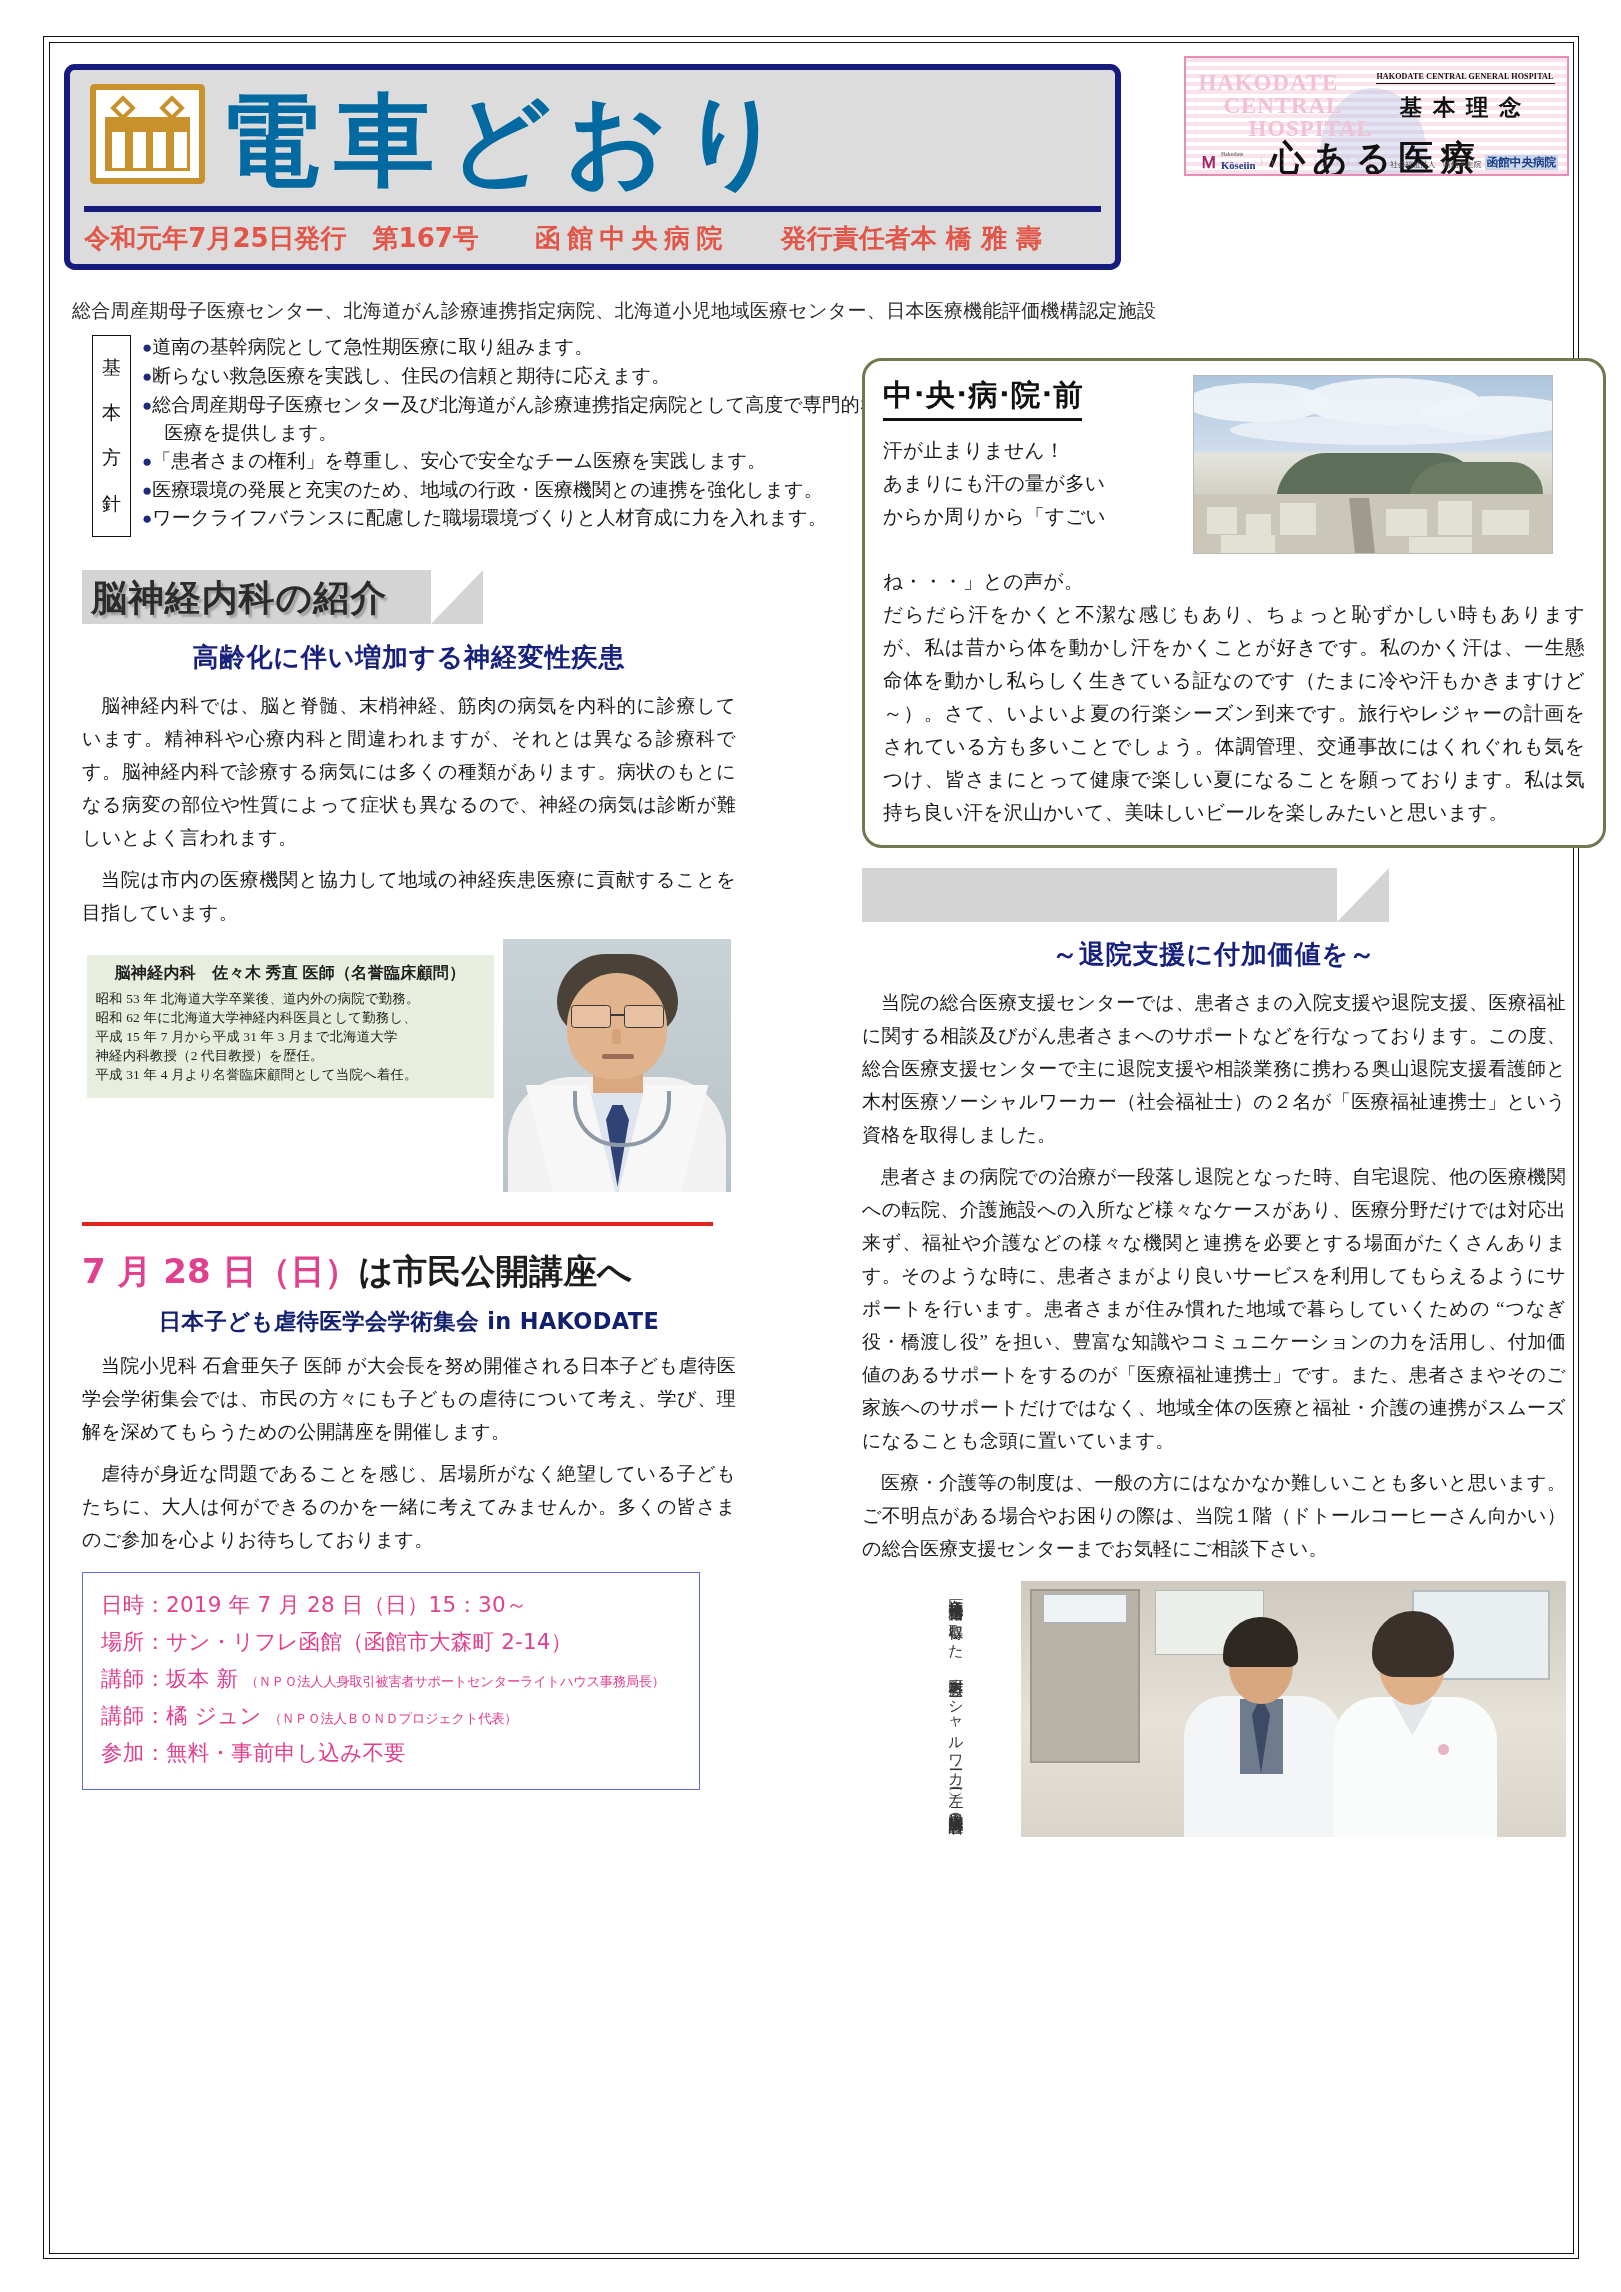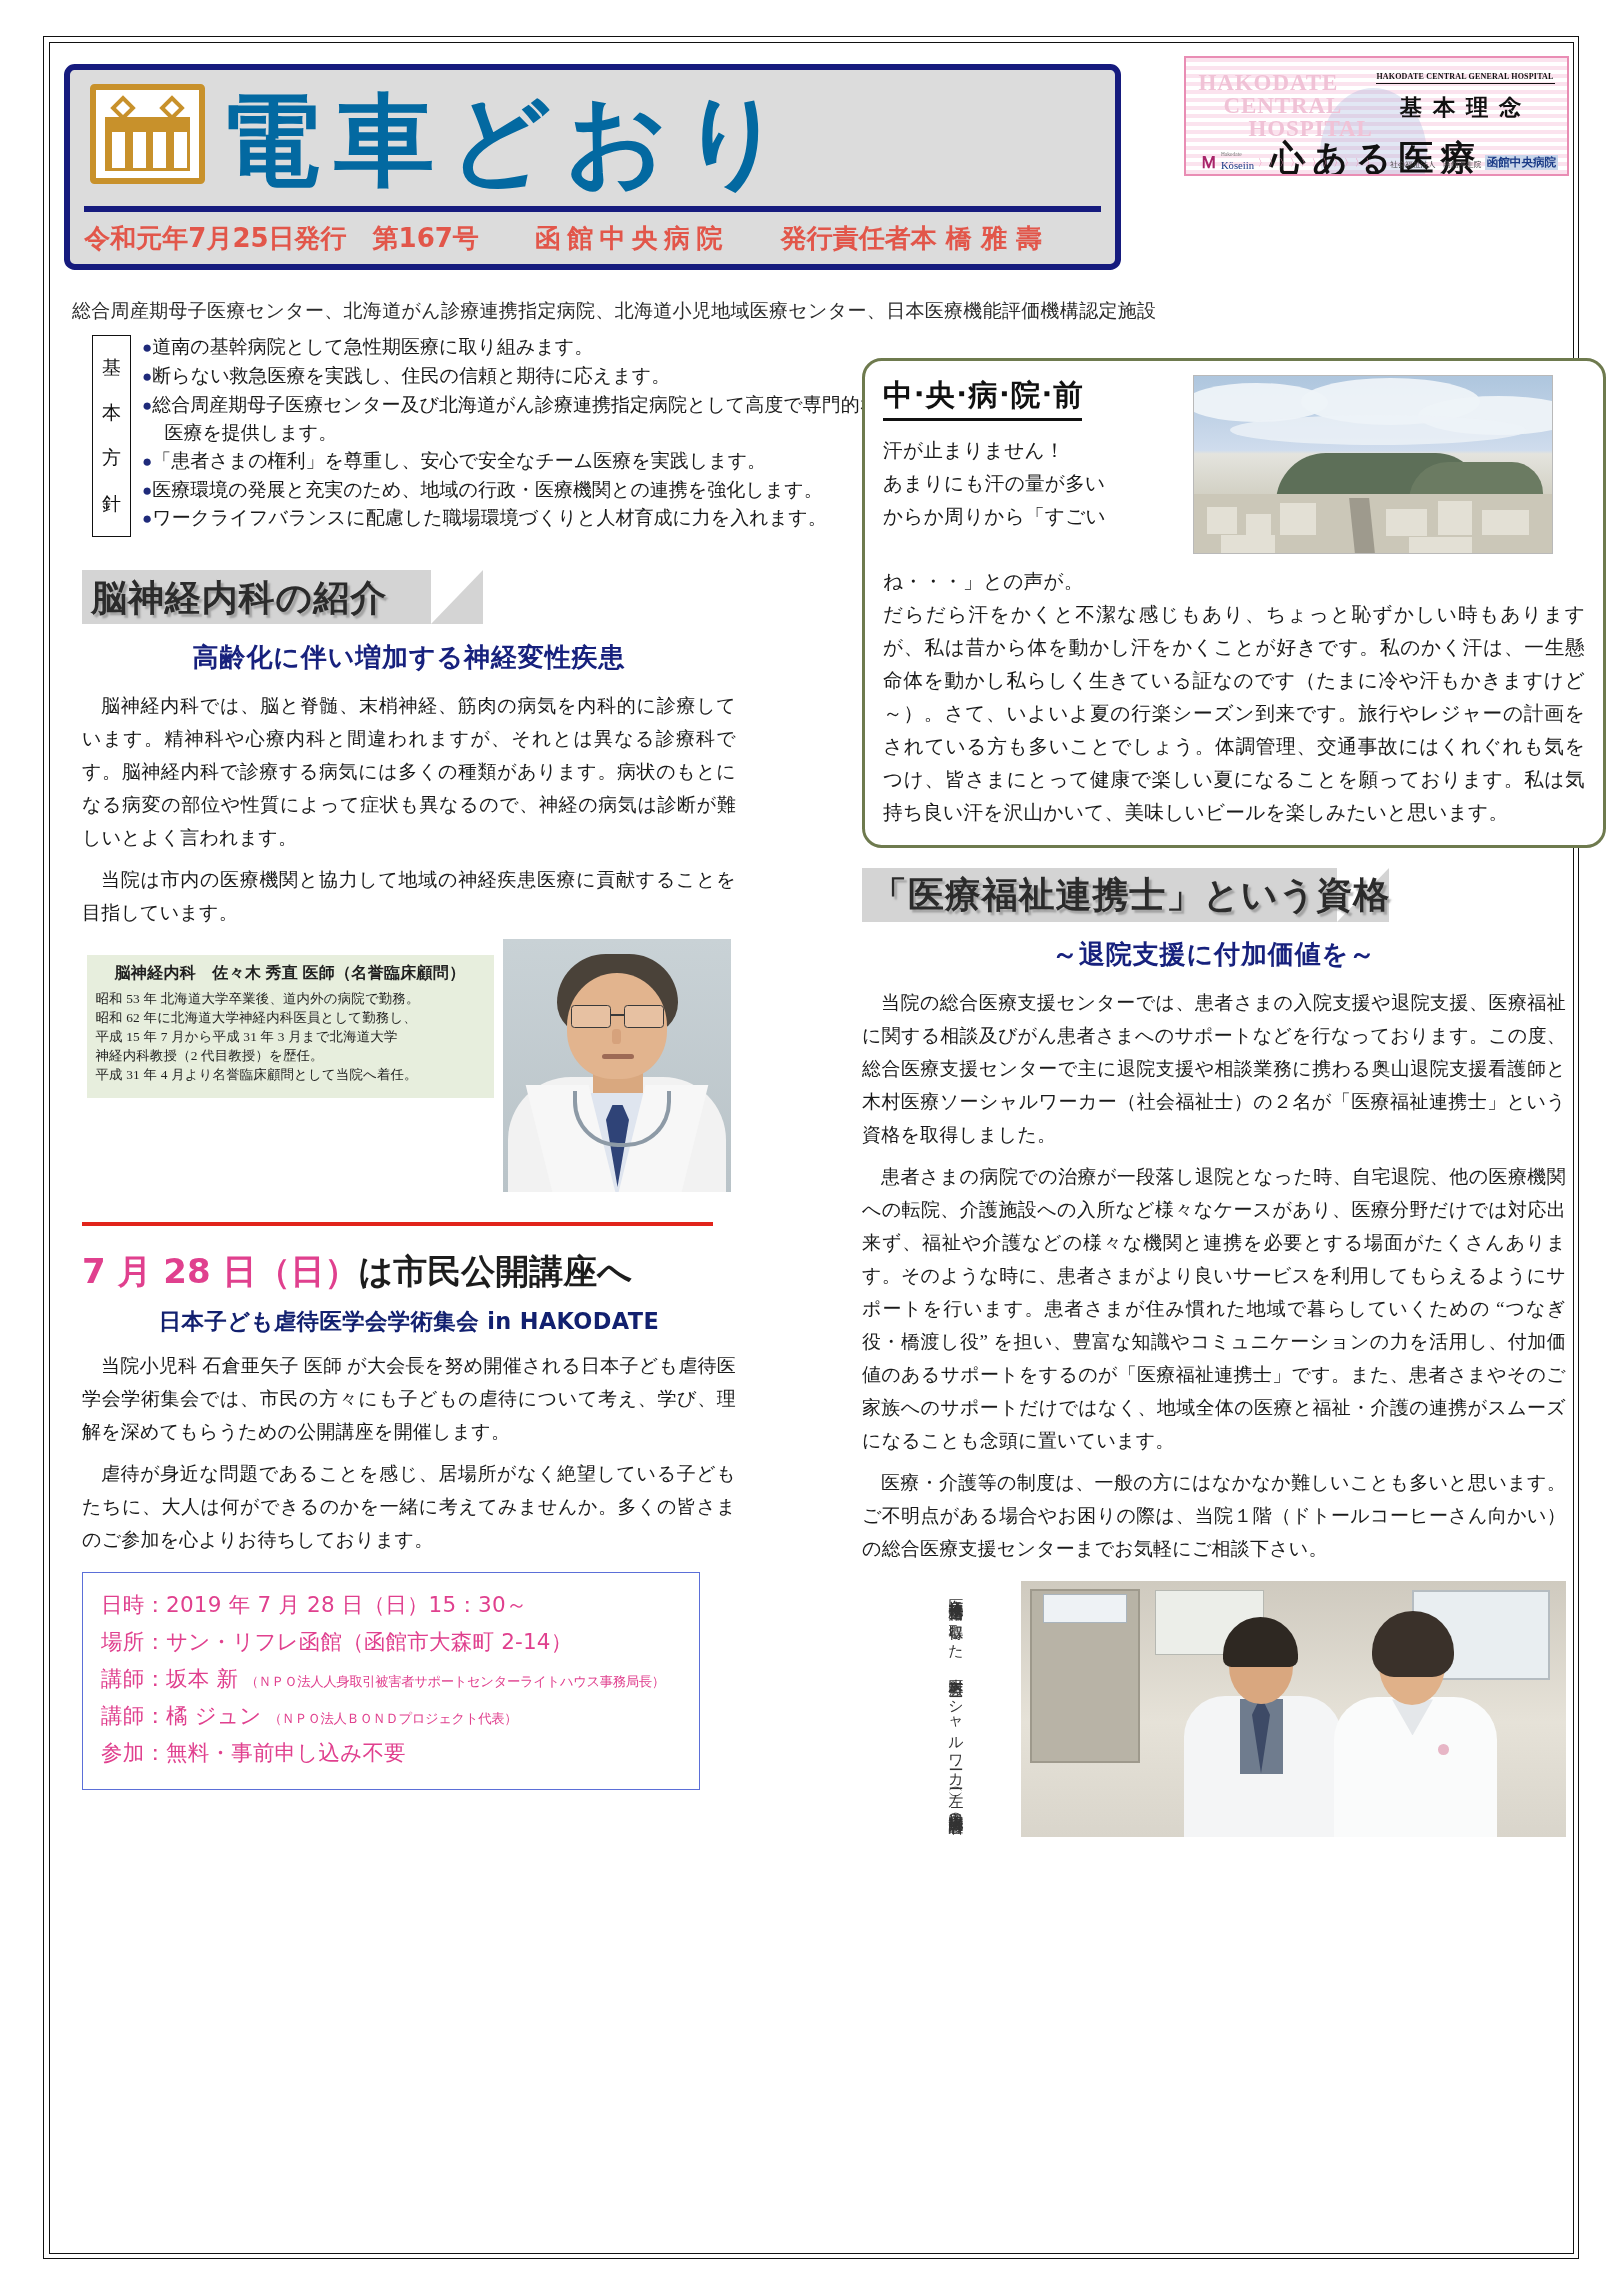--- a/index.html
+++ b/index.html
@@ -102,21 +102,21 @@
     font-family:"Liberation Serif",serif;
   }
   .philos .l1{top:119px;}
   .philos .l2{top:136px;}
   .philos .logorow{
     position:absolute;left:14.3px;right:9px;bottom:3.6px;height:18px;
     display:flex;align-items:flex-end;gap:3.6px;
   }
   .philos .logorow .kmark{color:#a8256a;font-size:17px;font-weight:bold;line-height:14.3px;
     font-family:"Liberation Serif",serif;}
-  .philos .logorow .kname{color:#1a3a86;font-size:10.7px;font-weight:normal;line-height:10.7px;}
+  .philos .logorow .kname{color:#1a3a86;font-size:10.7px;font-weight:bold;line-height:10.7px;}
   .philos .logorow .kname small{display:block;font-size:5.4px;color:#7a7a7a;}
   .philos .logorow .dots{flex:1;color:#e98db4;font-size:9.9px;letter-spacing:0.9px;overflow:hidden;white-space:nowrap;}
   .philos .logorow .corp{font-size:7.6px;color:#444;white-space:nowrap;}
   .philos .logorow .brand{font-size:11.6px;font-weight:bold;color:#1a3a86;background:#c9d6ea;padding:0 1.8px;white-space:nowrap;}
 
   
   .certline{
     position:absolute;left:72px;top:296px;width:1487px;height:30px;
     font-size:19px;line-height:30px;color:#2b2b2b;white-space:nowrap;
     letter-spacing:0.3px;
@@ -460,21 +460,20 @@
       <div class="essay-body">
         <p style="white-space:nowrap;">ね・・・」との声が。</p>
         <p>だらだら汗をかくと不潔な感じもあり、ちょっと恥ずかしい時もありますが、私は昔から体を動かし汗をかくことが好きです。私のかく汗は、一生懸命体を動かし私らしく生きている証なのです（たまに冷や汗もかきますけど～）。さて、いよいよ夏の行楽シーズン到来です。旅行やレジャーの計画をされている方も多いことでしょう。体調管理、交通事故にはくれぐれも気をつけ、皆さまにとって健康で楽しい夏になることを願っております。私は気持ち良い汗を沢山かいて、美味しいビールを楽しみたいと思います。</p>
       </div>
     </div>
 
     <div class="spacer"></div>
 
     <div class="tagbar">
       <div class="bg" style="width:475px;"></div>
-      <div class="txt">「医療福祉連携士」という資格</div>
     </div>
     <div class="subhead">～退院支援に付加価値を～</div>
 
     <p class="body">当院の総合医療支援センターでは、患者さまの入院支援や退院支援、医療福祉に関する相談及びがん患者さまへのサポートなどを行なっております。この度、総合医療支援センターで主に退院支援や相談業務に携わる奥山退院支援看護師と木村医療ソーシャルワーカー（社会福祉士）の２名が「医療福祉連携士」という資格を取得しました。</p>
     <p class="body">患者さまの病院での治療が一段落し退院となった時、自宅退院、他の医療機関への転院、介護施設への入所など様々なケースがあり、医療分野だけでは対応出来ず、福祉や介護などの様々な機関と連携を必要とする場面がたくさんあります。そのような時に、患者さまがより良いサービスを利用してもらえるようにサポートを行います。患者さまが住み慣れた地域で暮らしていくための “つなぎ役・橋渡し役” を担い、豊富な知識やコミュニケーションの力を活用し、付加価値のあるサポートをするのが「医療福祉連携士」です。また、患者さまやそのご家族へのサポートだけではなく、地域全体の医療と福祉・介護の連携がスムーズになることも念頭に置いています。</p>
     <p class="body">医療・介護等の制度は、一般の方にはなかなか難しいことも多いと思います。ご不明点がある場合やお困りの際は、当院１階（ドトールコーヒーさん向かい）の総合医療支援センターまでお気軽にご相談下さい。</p>
 
     <div class="rphoto-wrap">
       <div class="vcaption">医療福祉連携士資格を取得した　木村医療ソーシャルワーカー（左）　奥山退院支援看護師（右）</div>
       <div class="rphoto">

